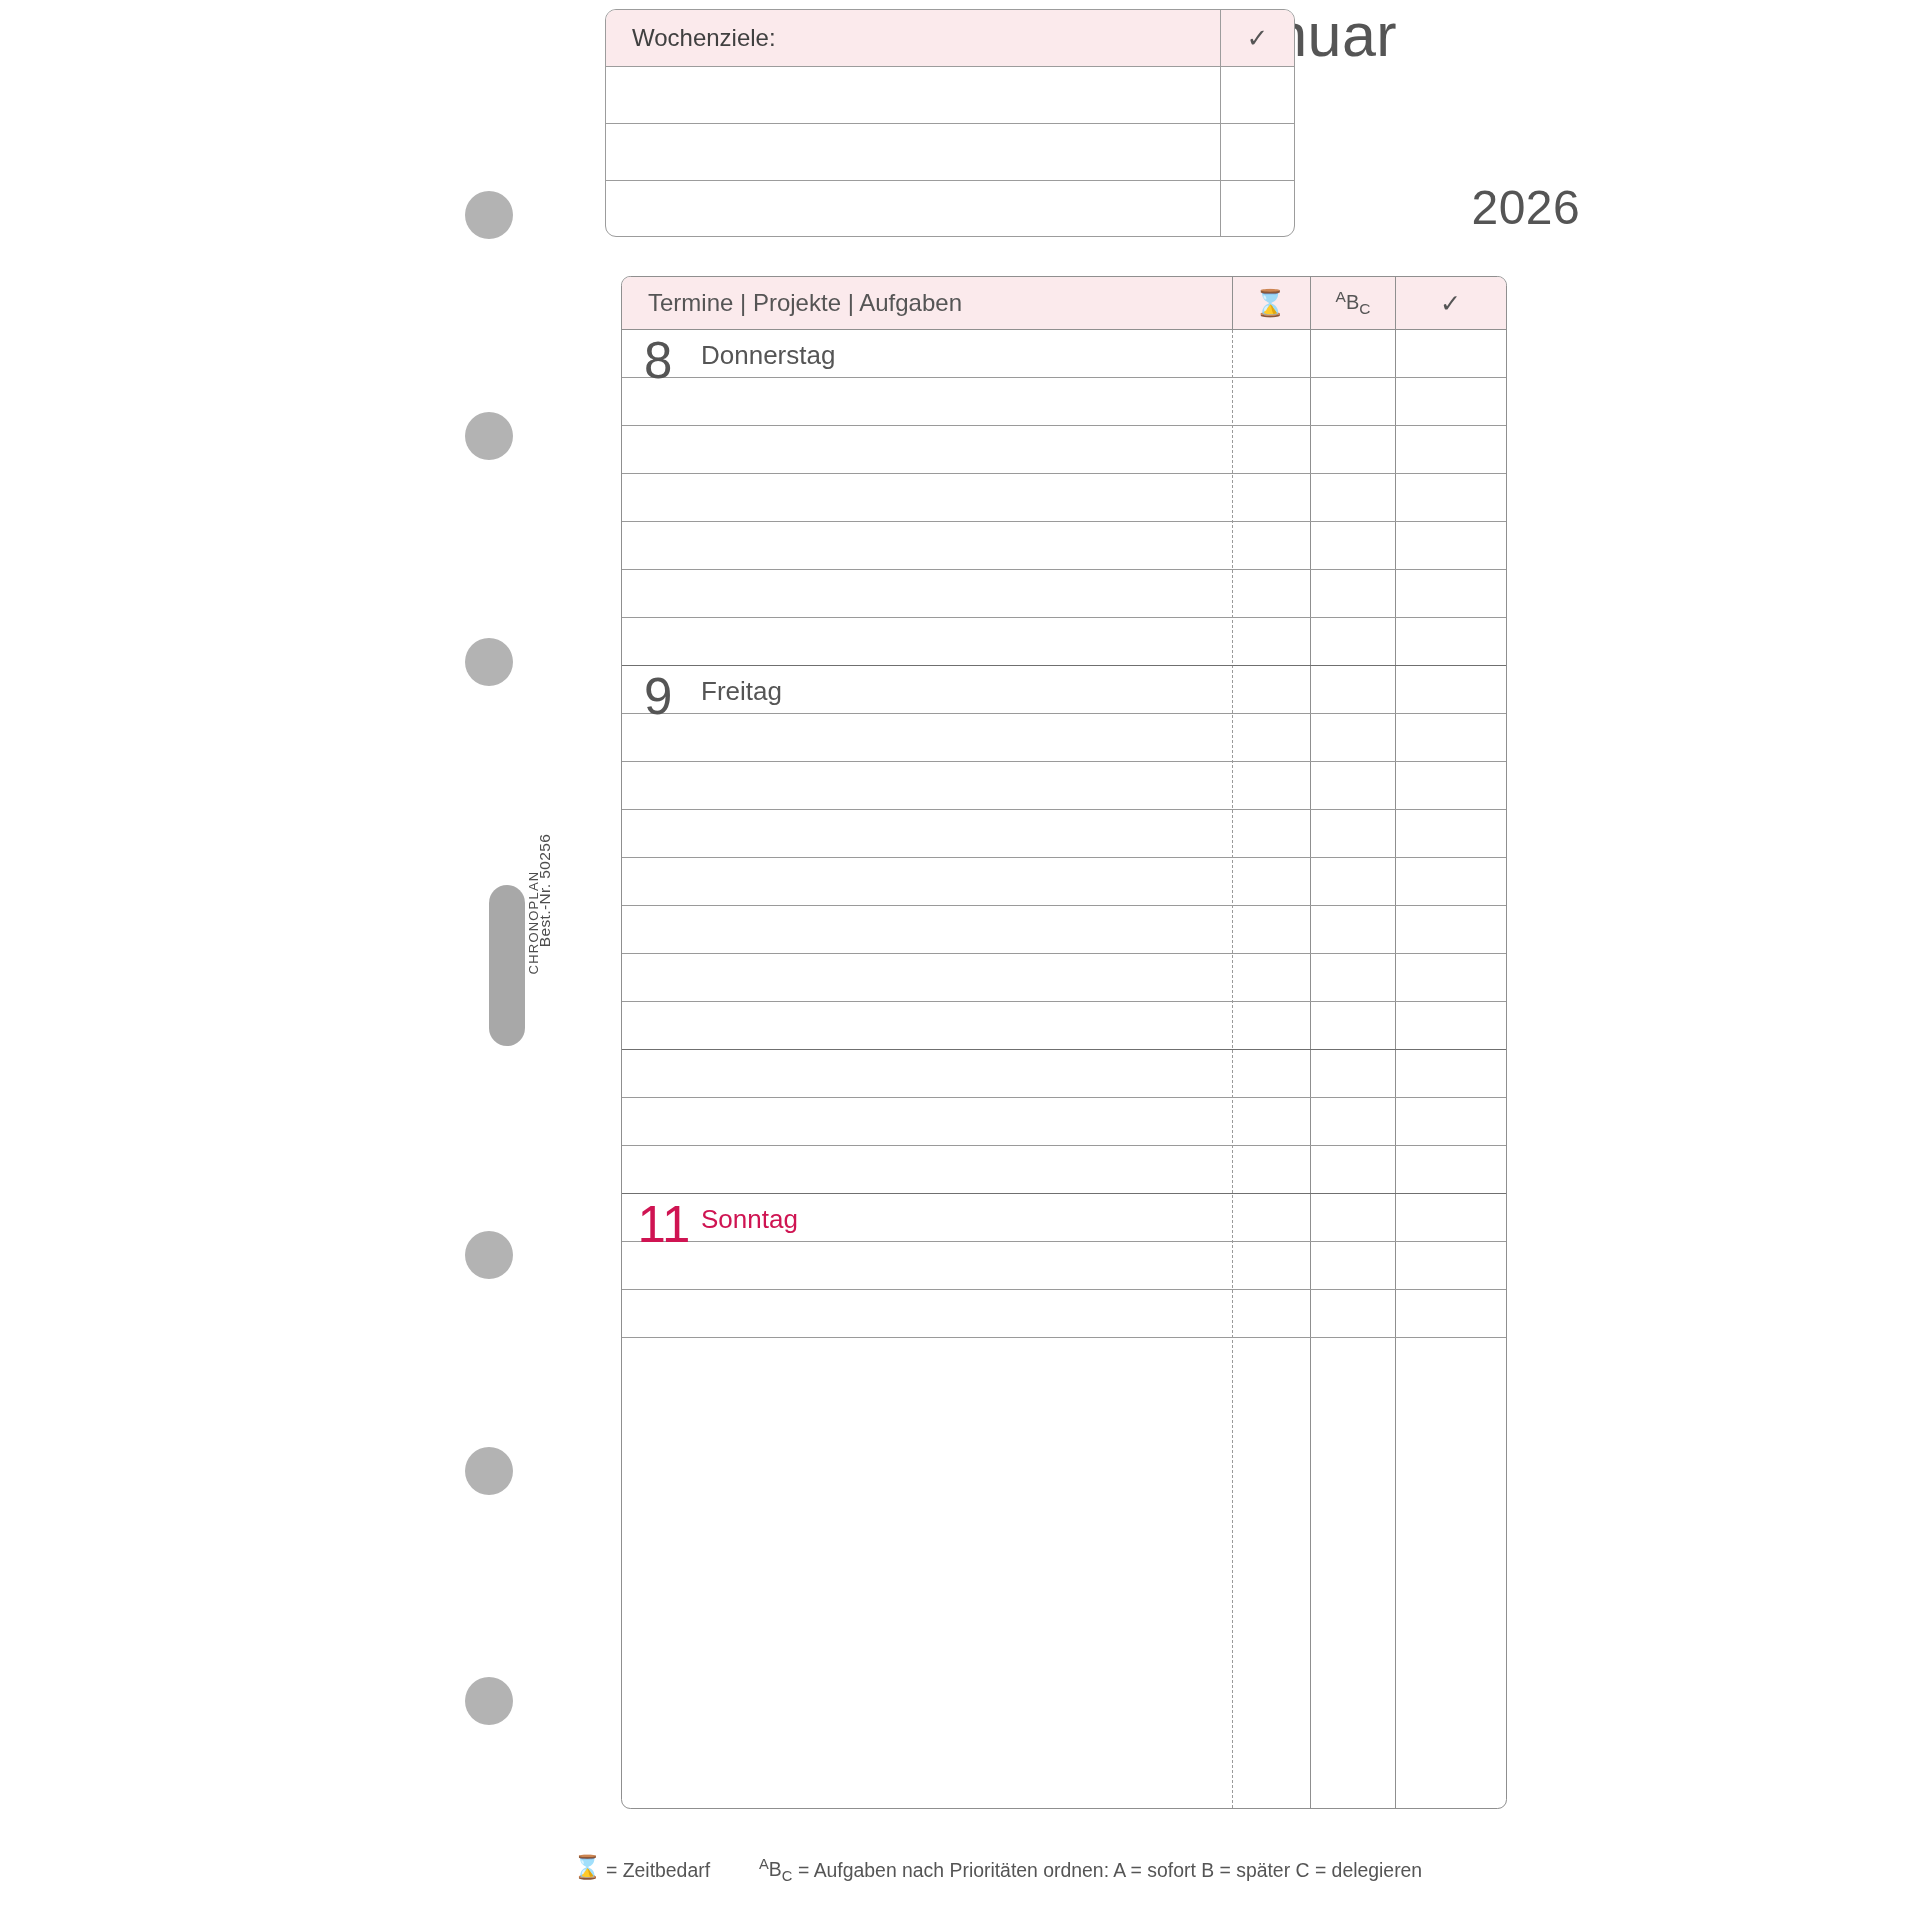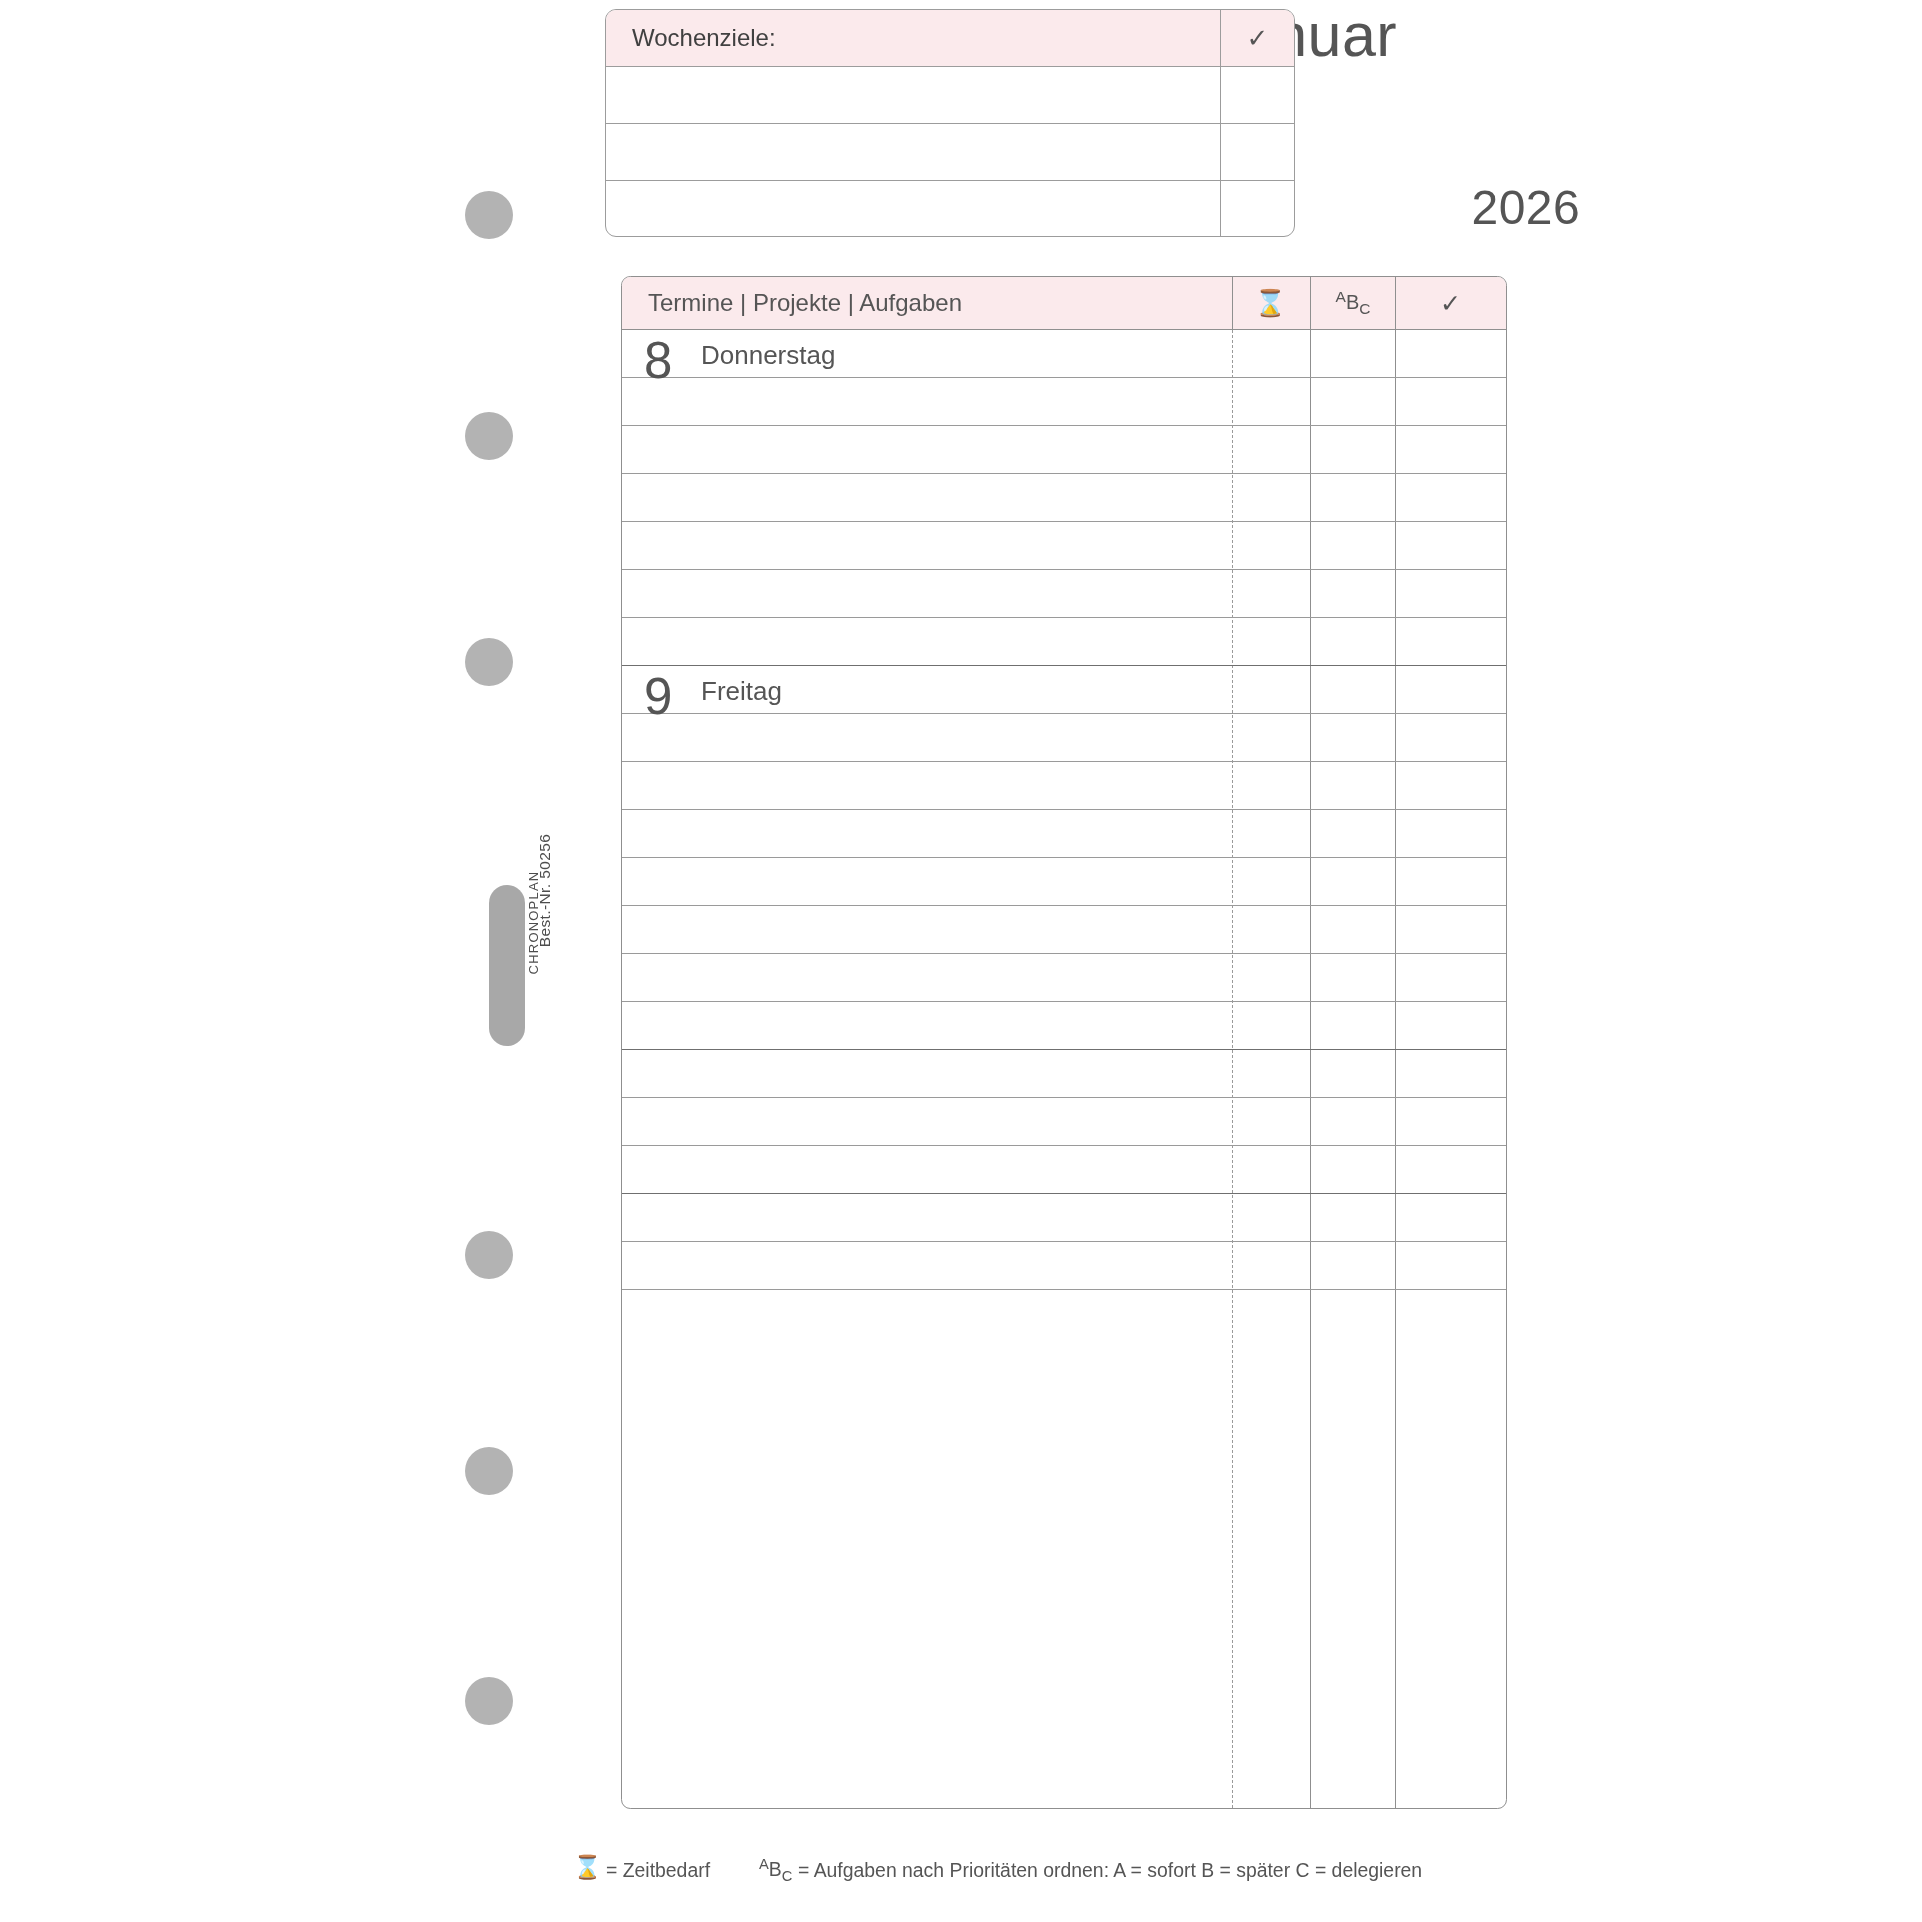--- a/index.html
+++ b/index.html
@@ -356,20 +356,24 @@
       <div class="row"></div>
       <div class="row"></div>
       <div class="row"></div>
       <div class="row"></div>
       <div class="row thick"></div>
 
       <div class="row"></div>
       <div class="row"></div>
       <div class="row thick"></div>
 
+      <div class="row day-11">
+        <span class="daynum">11</span>
+        <span class="dayname">Sonntag</span>
+      </div>
       <div class="row"></div>
       <div class="row"></div>
       <div class="row"></div>
     </div>
   </div>
 
   <div id="legend">
     <span class="seg hg">⌛</span>
     <span class="seg zb">= Zeitbedarf</span>
     <span class="seg abc"><sup>A</sup><span>B</span><sub>C</sub></span>

